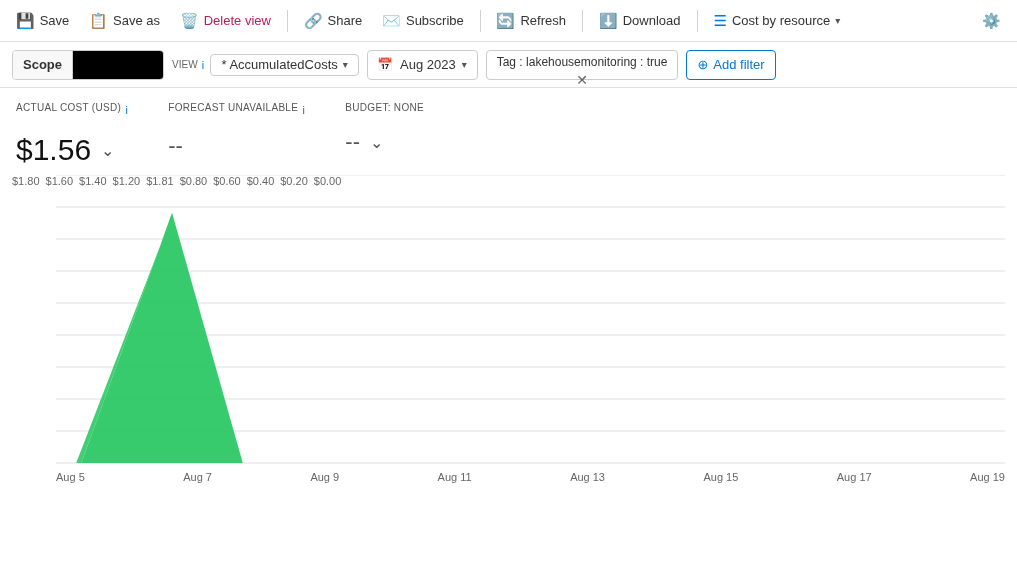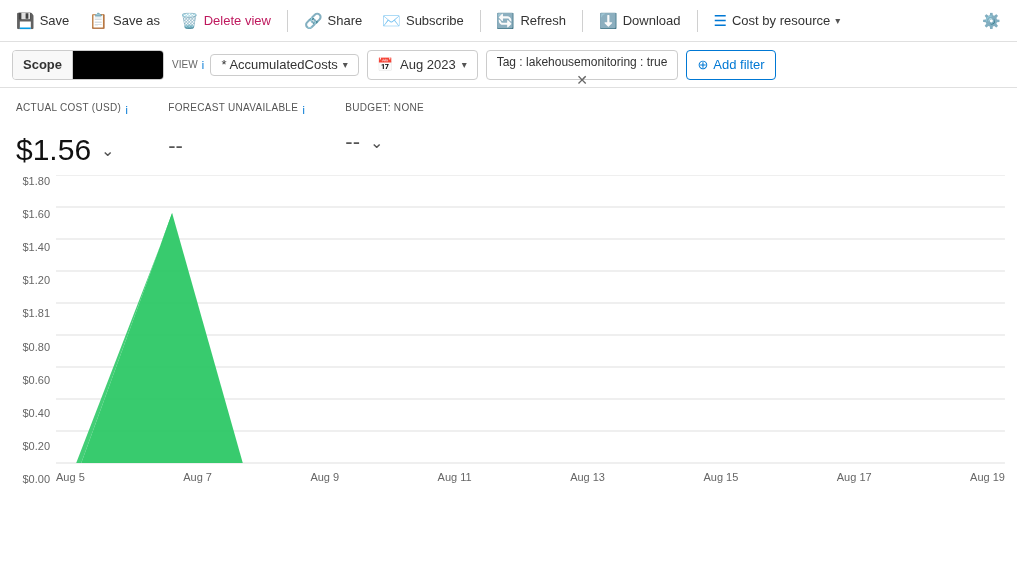--- a/index.html
+++ b/index.html
@@ -184,21 +184,21 @@
       position: relative;
       width: 100%;
       height: 310px;
     }
     .chart-y-axis {
       position: absolute;
       left: 0;
       top: 0;
       height: 100%;
       display: flex;
-      flex-direction: column;
+      flex-direction: row;
       justify-content: space-between;
       width: 44px;
     }
     .y-label {
       font-size: 11px;
       color: #666;
       text-align: right;
       padding-right: 6px;
     }
     .chart-inner {

